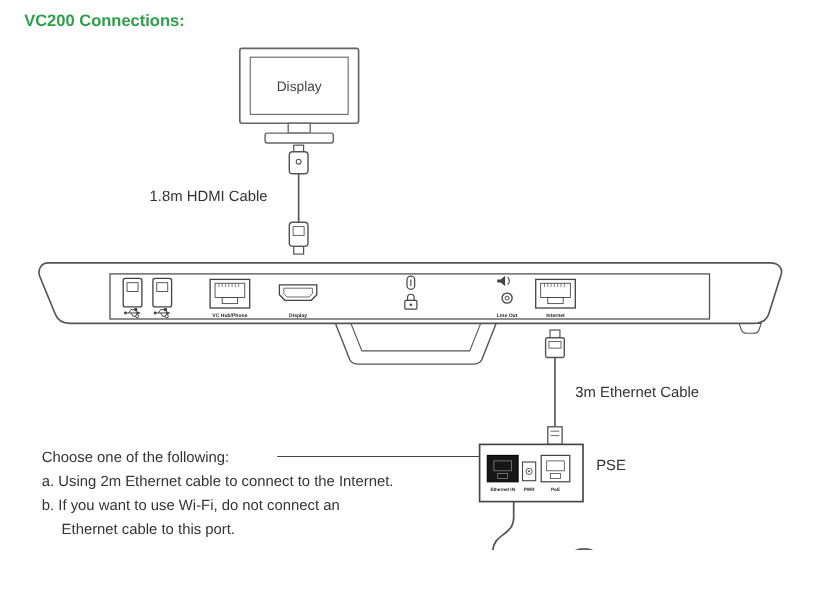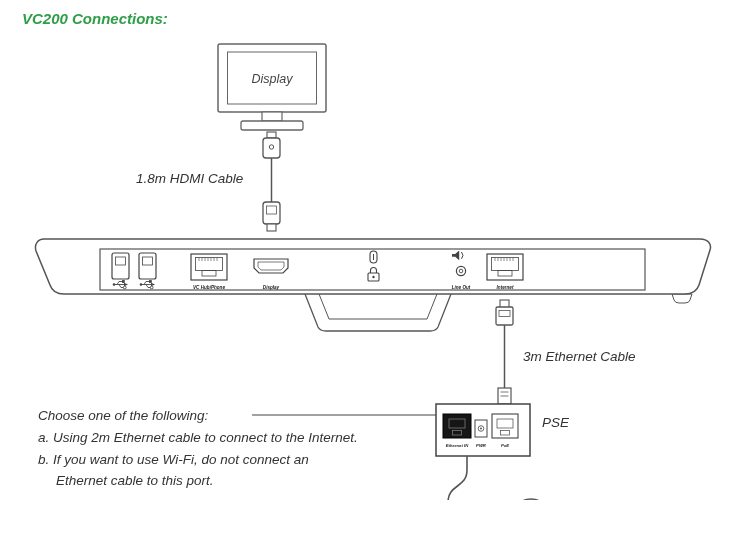--- a/index.html
+++ b/index.html
@@ -1,18 +1,18 @@
 <!DOCTYPE html>
 <html><head>
 <meta charset="utf-8">
 <style>
   html,body{margin:0;padding:0;background:#fff;}
   .stage{
     width:750px;height:500px;position:relative;overflow:hidden;
-    font-family:"Liberation Sans","DejaVu Sans",sans-serif;background:#fff;font-style:italic;
+    font-family:"Liberation Sans","DejaVu Sans",sans-serif;background:#fff;
   }
   svg{display:block;}
   svg text{font-family:"Liberation Sans","DejaVu Sans",sans-serif;}
   .big-label{font-size:13.5px;fill:#333;}
   .title-label{font-size:15px;font-weight:bold;}
   .port-label{font-size:4.6px;font-weight:600;fill:#222;}
   .pse-port-label{font-size:4.2px;font-weight:600;fill:#222;}
   .monitor-label{font-size:12.5px;fill:#444;}
 </style>
 </head>

